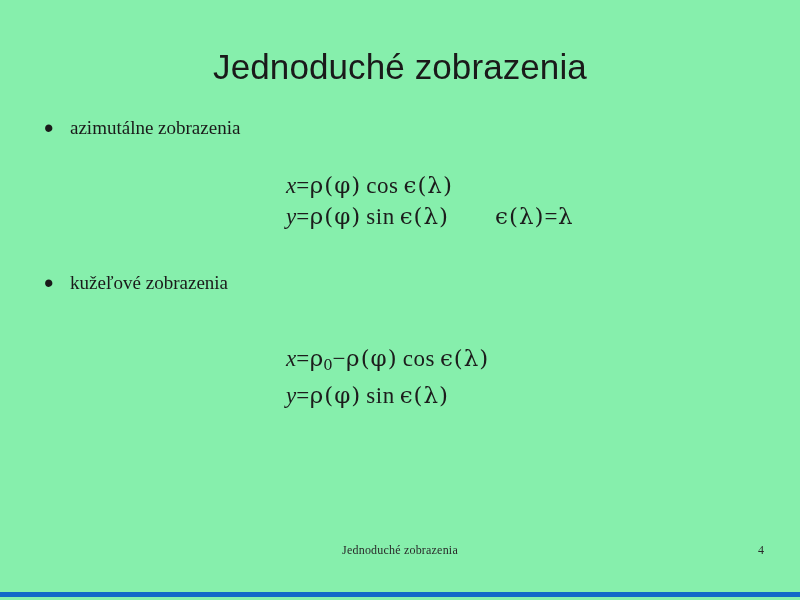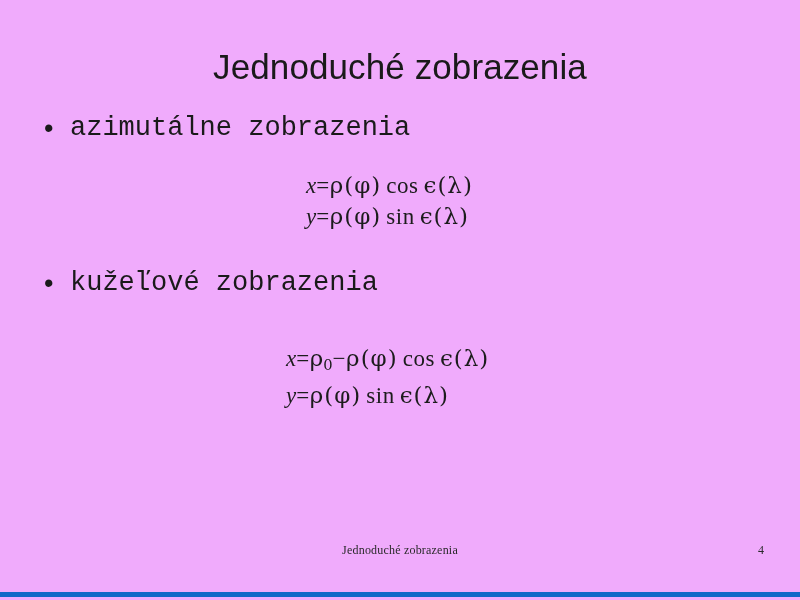--- a/index.html
+++ b/index.html
@@ -57,22 +57,22 @@
   .bullet-marker {
     flex: 0 0 auto;
     width: 26px;
     font-size: 27px;
     line-height: 40px;
     color: #1a1a1a;
     text-align: left;
   }
   .bullet-label {
     flex: 1 1 auto;
-    font-family: Liberation Mono, monospace;
-    font-size: 27px;
+    font-family: Liberation Serif, serif;
+    font-size: 19px;
     line-height: 40px;
     color: #1a1a1a;
   }
 
   
   .formula-block {
     position: relative;
     font-family: "Liberation Serif", "DejaVu Serif", serif;
     color: #1c1c1c;
   }
@@ -111,21 +111,21 @@
   .msub {
     font-size: 0.64em;
     vertical-align: -0.28em;
     font-style: normal;
     font-family: "DejaVu Serif", "Liberation Serif", serif;
   }
   .msp { display: inline-block; width: 5px; }
   .msp-wide { display: inline-block; width: 46px; }
 
   
-  #formula-azimuthal { position: absolute; left: 286px; top: 170px; margin-left: 20px; }
+  #formula-azimuthal { position: absolute; left: 286px; top: 170px; }
   #formula-conic     { position: absolute; left: 286px; top: 343px; }
 
   
   .footer-text {
     position: absolute;
     left: 0;
     top: 543px;
     width: 800px;
     text-align: center;
     font-family: "Liberation Serif", "DejaVu Serif", serif;
@@ -147,21 +147,21 @@
     position: absolute;
     left: 0;
     top: 592px;
     width: 800px;
     height: 5px;
   }
 </style>
 </head>
 <body>
 
-<div class="slide" style="background: #f0abfc;">
+<div class="slide" style="background: #86efac;">
 
   <div class="slide-title">Jednoduché zobrazenia</div>
 
   <div class="body-area">
 
     <div class="bullet-row">
       <span class="bullet-marker">•</span>
       <span class="bullet-label">azimutálne zobrazenia</span>
     </div>
 
@@ -178,20 +178,23 @@
       <span class="formula-main">
         <span class="mvar">x</span><span class="mop">=</span><span class="mgreek">ρ</span><span class="mparen">(</span><span class="mgreek">φ</span><span class="mparen">)</span><span class="msp"></span><span class="mop">cos</span><span class="msp"></span><span class="mgreek">ϵ</span><span class="mparen">(</span><span class="mgreek">λ</span><span class="mparen">)</span>
       </span>
     </div>
 
     <div class="formula-line">
       <span class="formula-main">
         <span class="mvar">y</span><span class="mop">=</span><span class="mgreek">ρ</span><span class="mparen">(</span><span class="mgreek">φ</span><span class="mparen">)</span><span class="msp"></span><span class="mop">sin</span><span class="msp"></span><span class="mgreek">ϵ</span><span class="mparen">(</span><span class="mgreek">λ</span><span class="mparen">)</span>
       </span>
       <span class="msp-wide"></span>
+      <span class="formula-aux">
+        <span class="mgreek">ϵ</span><span class="mparen">(</span><span class="mgreek">λ</span><span class="mparen">)</span><span class="mop">=</span><span class="mgreek">λ</span>
+      </span>
     </div>
 
   </div>
 
   <div class="formula-block" id="formula-conic">
 
     <div class="formula-line">
       <span class="formula-main">
         <span class="mvar">x</span><span class="mop">=</span><span class="mgreek">ρ</span><span class="msub">0</span><span class="mop">−</span><span class="mgreek">ρ</span><span class="mparen">(</span><span class="mgreek">φ</span><span class="mparen">)</span><span class="msp"></span><span class="mop">cos</span><span class="msp"></span><span class="mgreek">ϵ</span><span class="mparen">(</span><span class="mgreek">λ</span><span class="mparen">)</span>
       </span>

